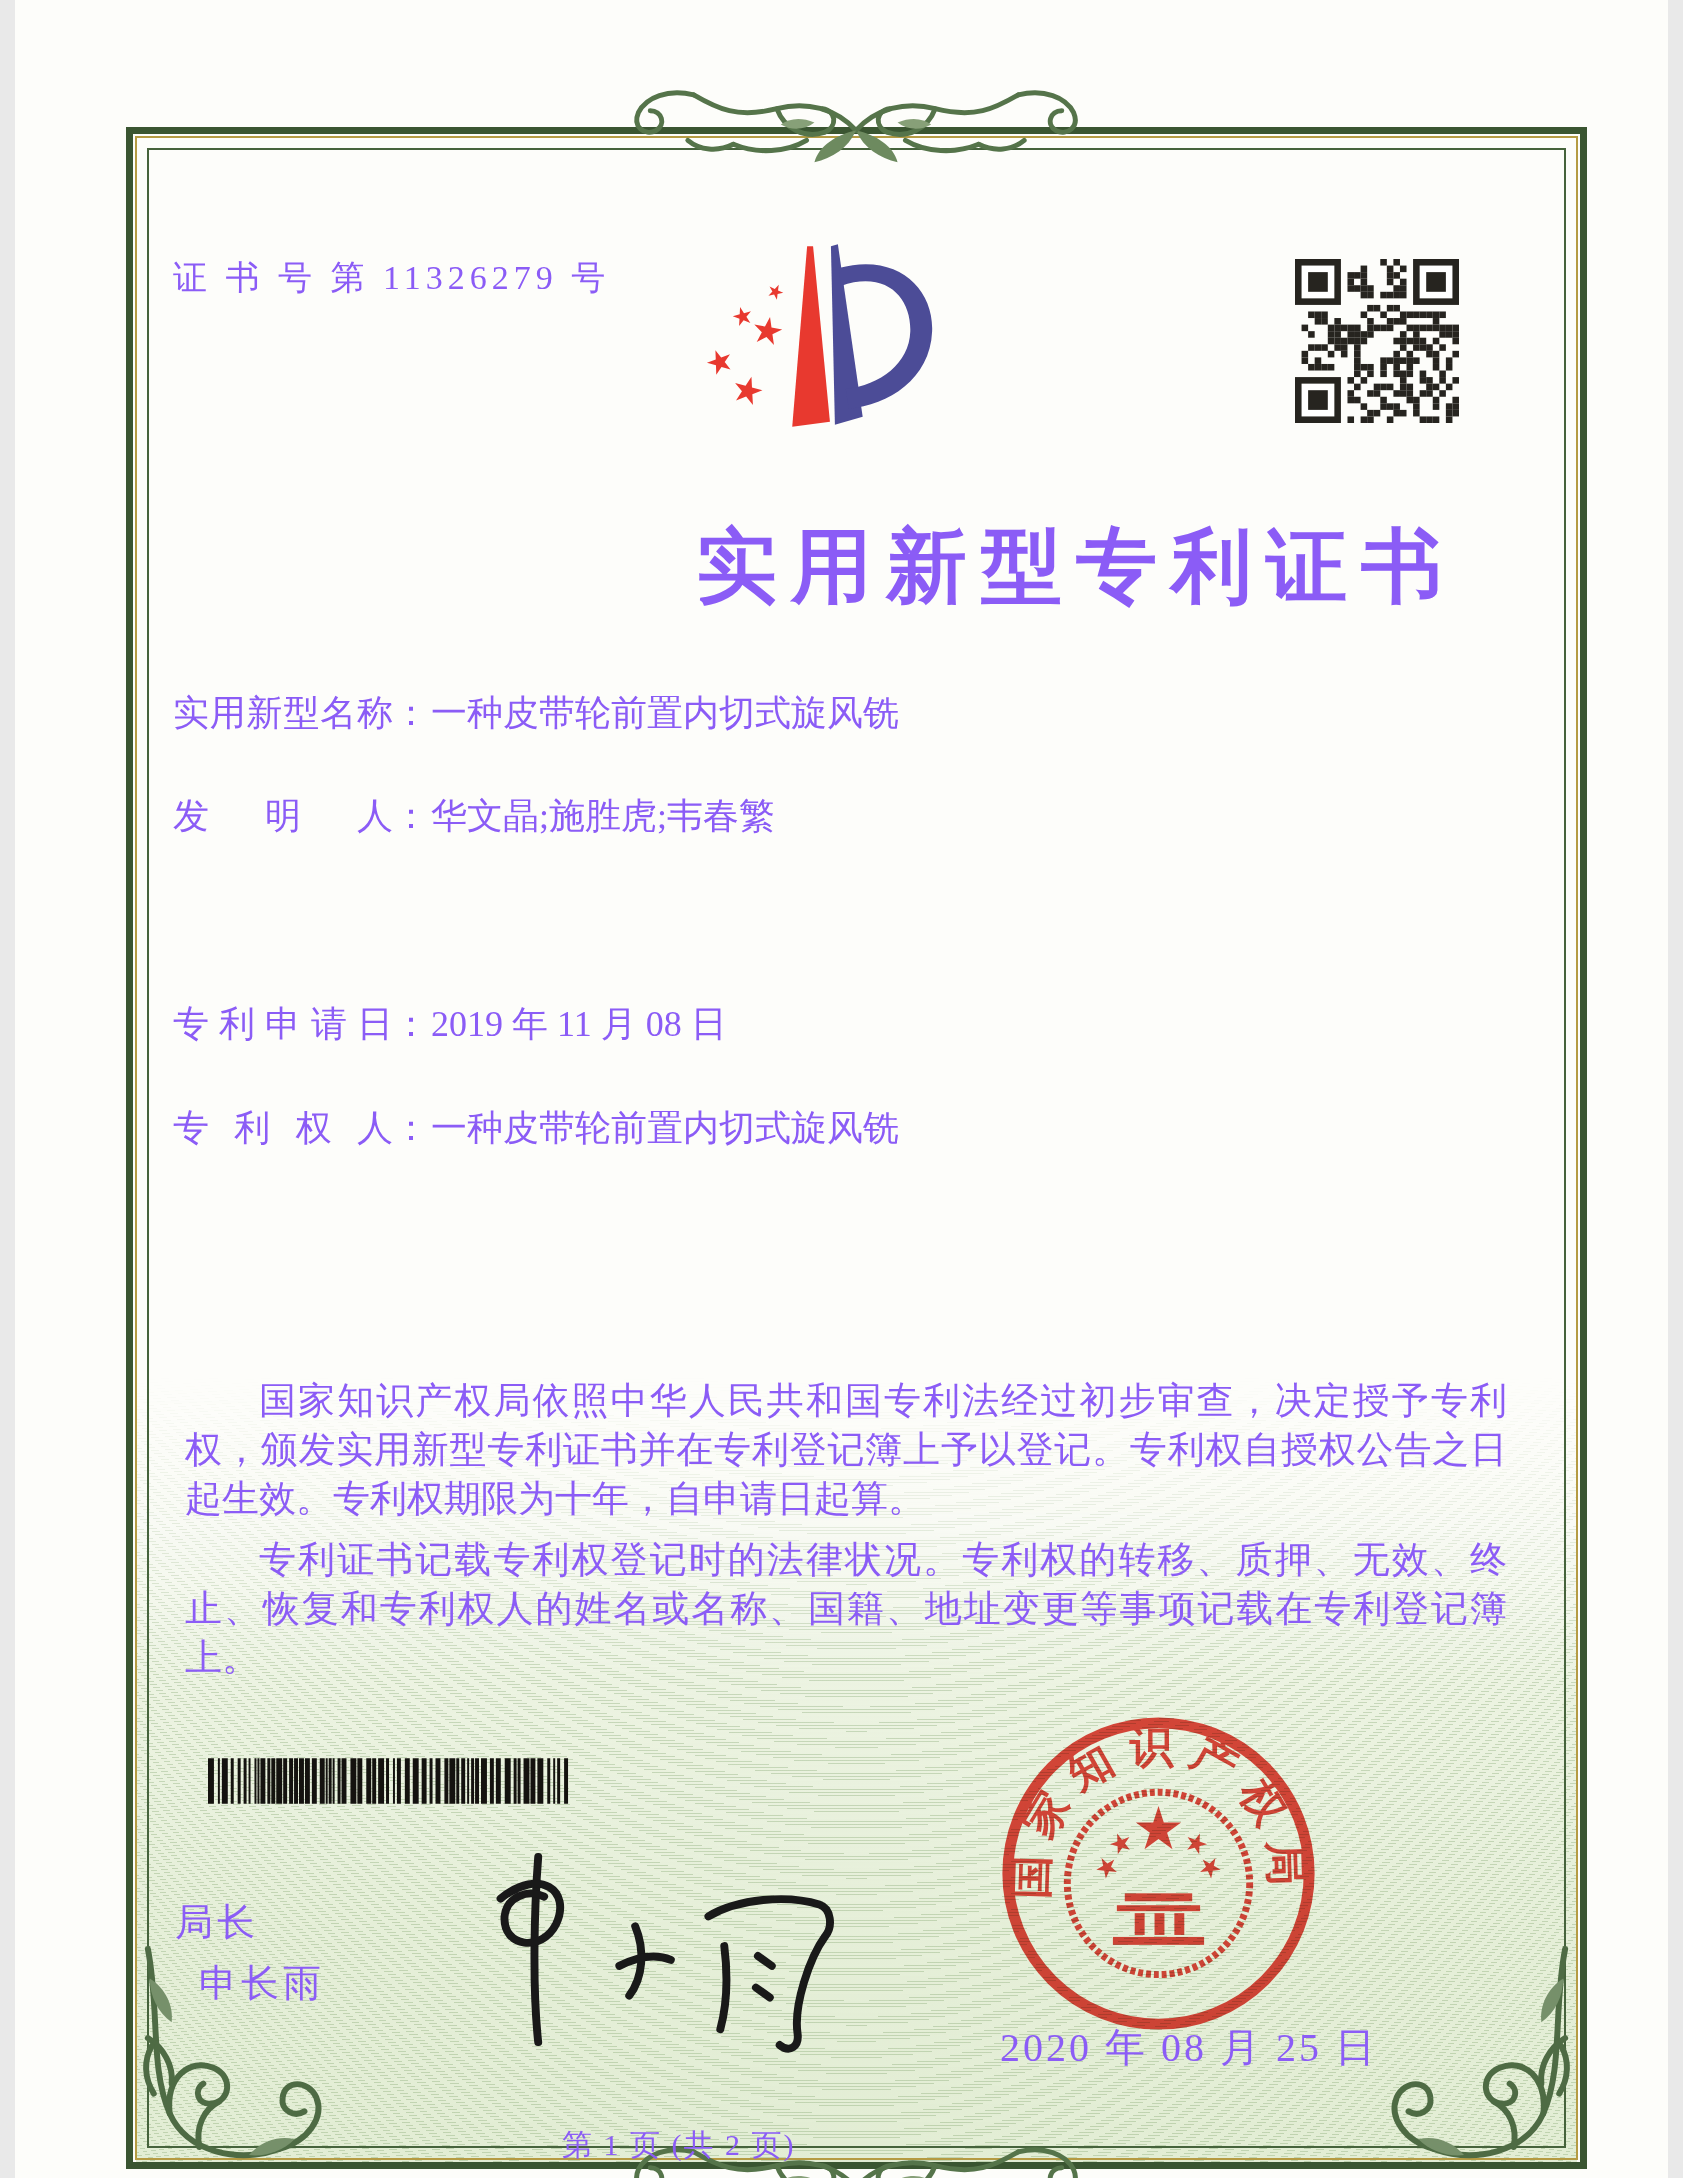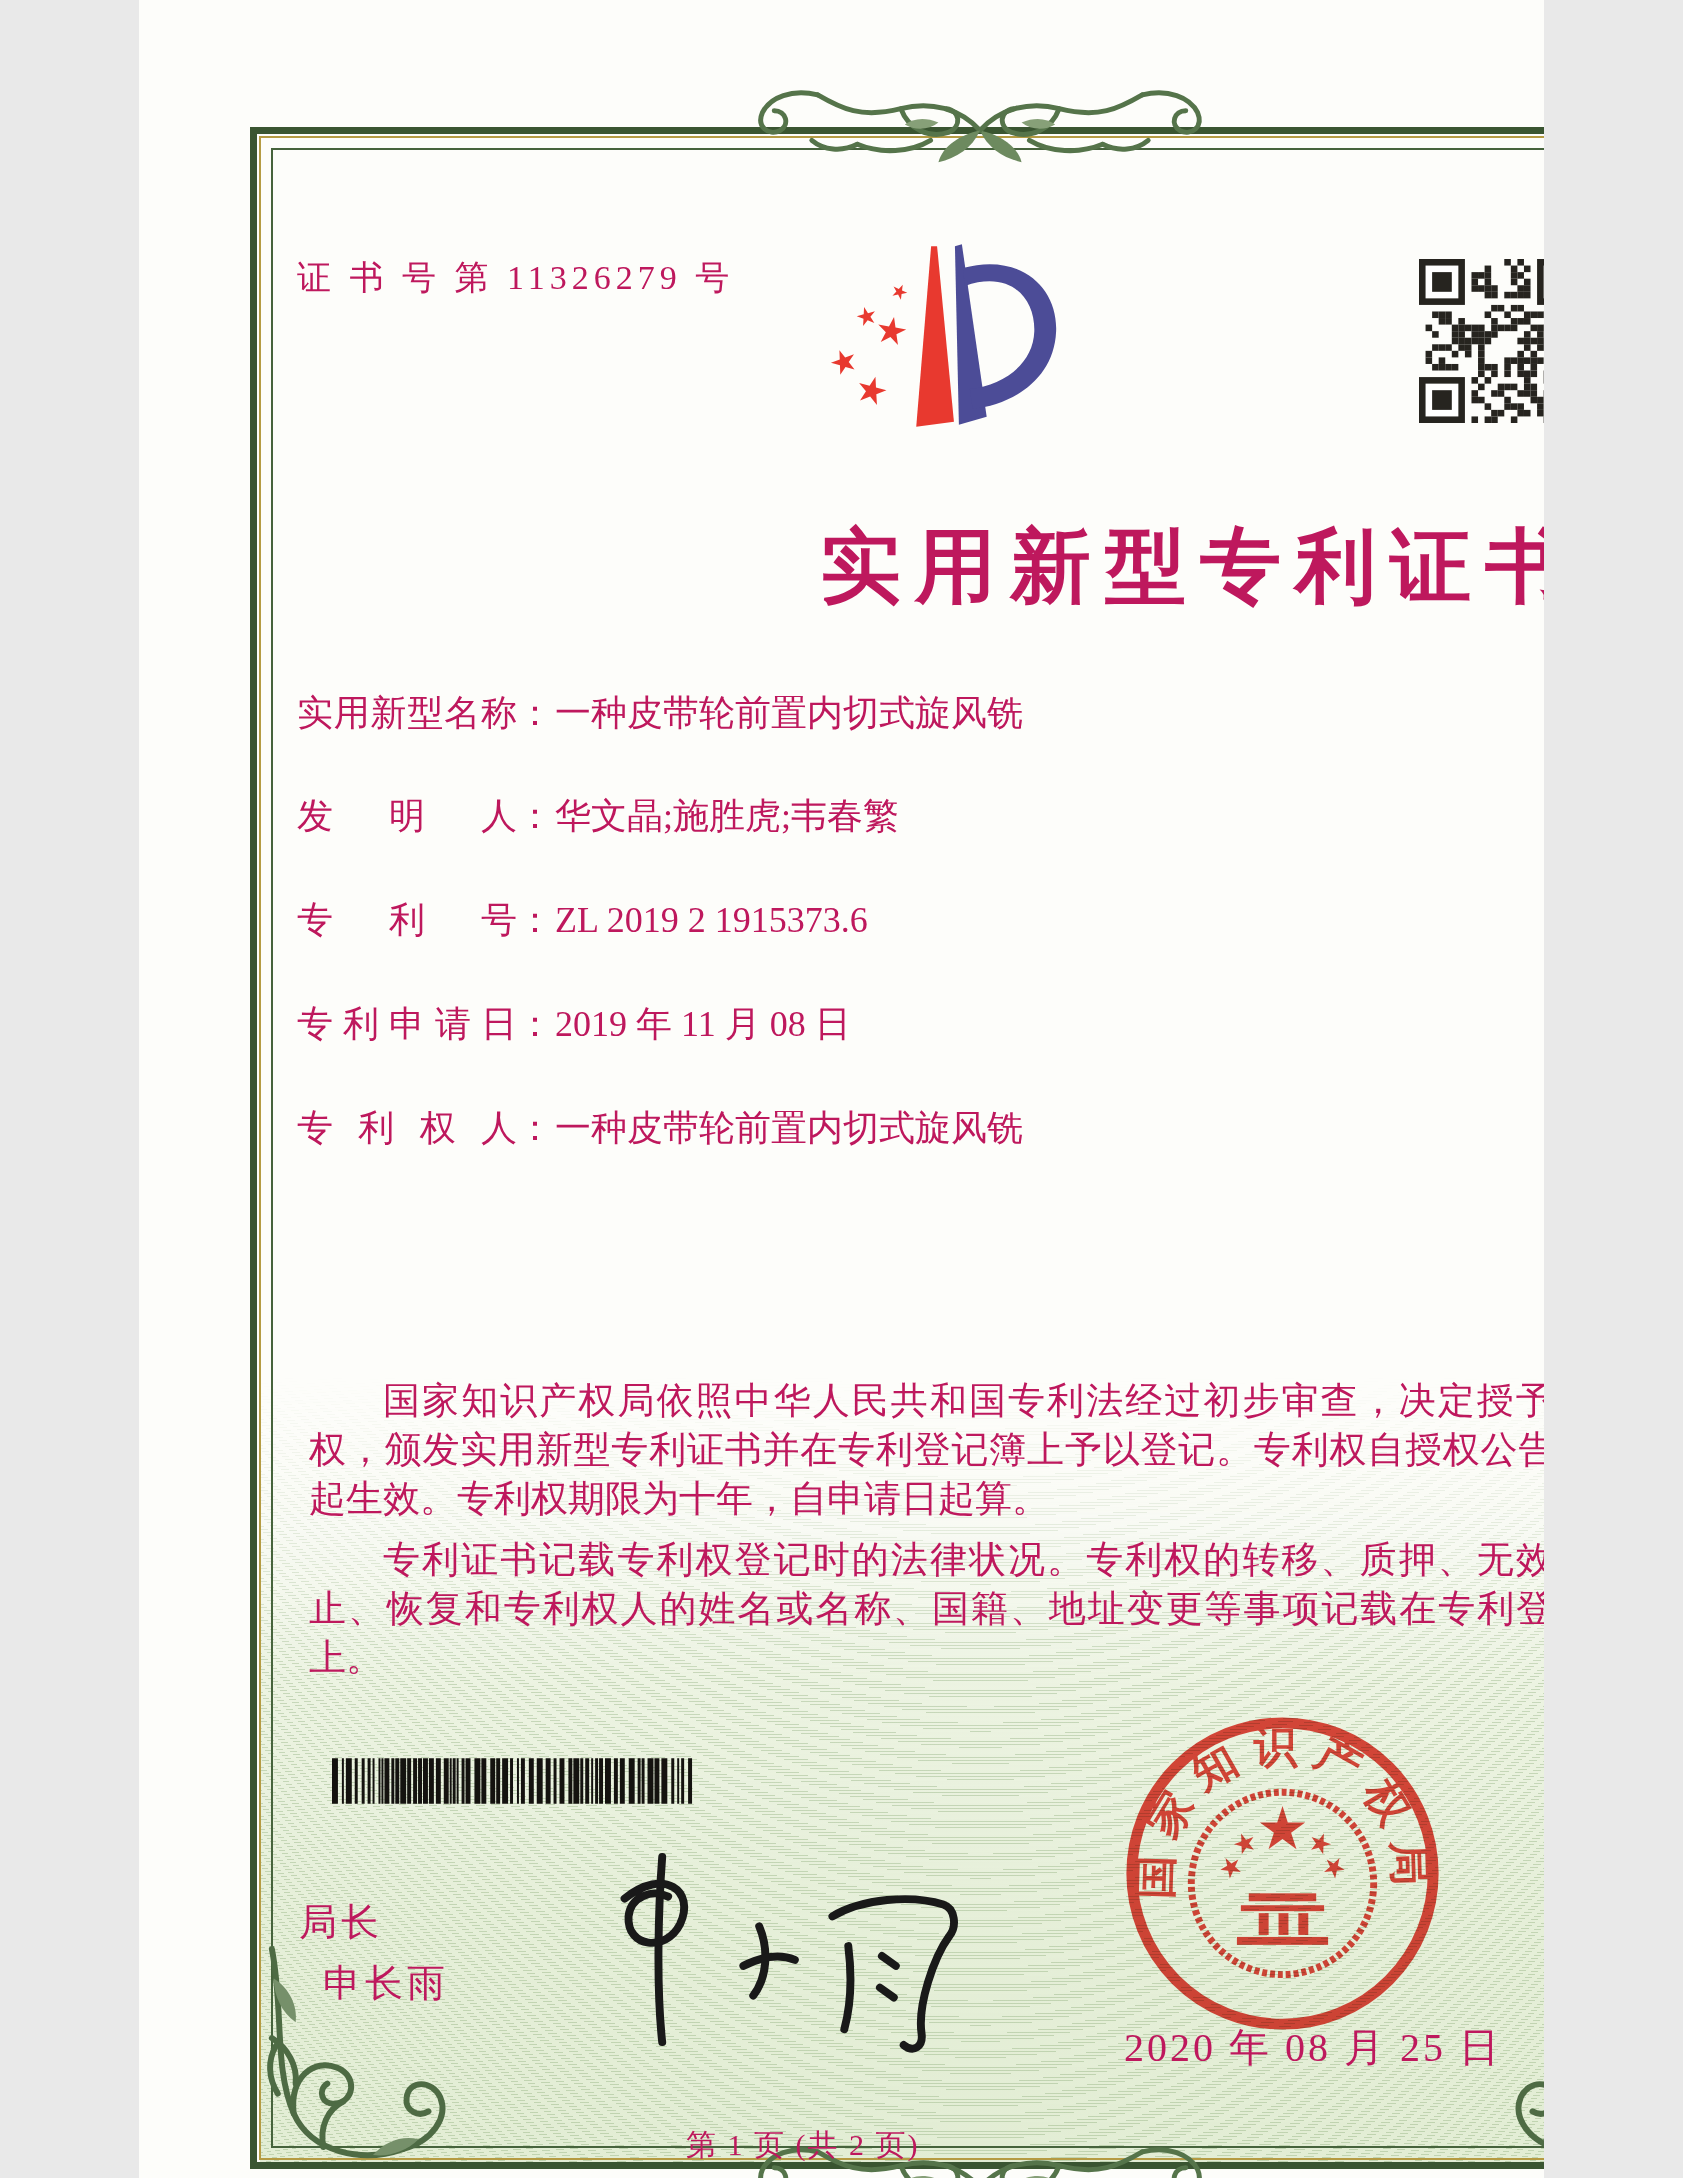--- a/index.html
+++ b/index.html
@@ -1,20 +1,20 @@
 <!DOCTYPE html>
 <html><head>
 <meta charset="utf-8">
 <style>
   html,body{margin:0;padding:0;background:#e9e9e9;}
   .page{
-    position:relative;width:1405px;height:2178px;margin:0 auto;
+    position:relative;width:1653px;height:2178px;margin:0 auto;
     background:#fdfdfa;overflow:hidden;
     font-family:"Liberation Serif","DejaVu Serif",serif;
-    color:#be185d;
+    color:#8b5cf6;
   }
   
   .frame-outer{position:absolute;left:111px;top:127px;width:1447px;height:2028px;
     border:7px solid #3a5531;}
   .frame-gold{position:absolute;inset:2px;border:2px solid #b59b43;}
   .frame-inner{position:absolute;inset:10px;border:2px solid #46633c;}
   
   .greenwash{position:absolute;left:121px;top:1376px;width:1441px;height:792px;
     background:
       repeating-radial-gradient(140% 110% at 50% 235%, rgba(122,158,102,.33) 0 1.3px, rgba(255,255,255,0) 1.3px 7.4px),
@@ -332,23 +332,20 @@
     </svg>
 
   <div class="title">实用新型专利证书</div>
 
   <div class="frow r1">
     <span class="flabel">实用新型名称</span><span class="fcolon">：</span><span class="fvalue">一种皮带轮前置内切式旋风铣</span>
   </div>
   <div class="frow r2">
     <span class="flabel">发明人</span><span class="fcolon">：</span><span class="fvalue">华文晶;施胜虎;韦春繁</span>
   </div>
-  <div class="frow r3">
-    <span class="flabel">专利号</span><span class="fcolon">：</span><span class="fvalue">ZL 2019 2 1915373.6</span>
-  </div>
   <div class="frow r4">
     <span class="flabel">专利申请日</span><span class="fcolon">：</span><span class="fvalue">2019 年 11 月 08 日</span>
   </div>
   <div class="frow r5">
     <span class="flabel">专利权人</span><span class="fcolon">：</span><span class="fvalue">一种皮带轮前置内切式旋风铣</span>
   </div>
 
   <div class="paras">
     <p>国家知识产权局依照中华人民共和国专利法经过初步审查，决定授予专利权，颁发实用新型专利证书并在专利登记簿上予以登记。专利权自授权公告之日起生效。专利权期限为十年，自申请日起算。</p>
     <p>专利证书记载专利权登记时的法律状况。专利权的转移、质押、无效、终止、恢复和专利权人的姓名或名称、国籍、地址变更等事项记载在专利登记簿上。</p>

